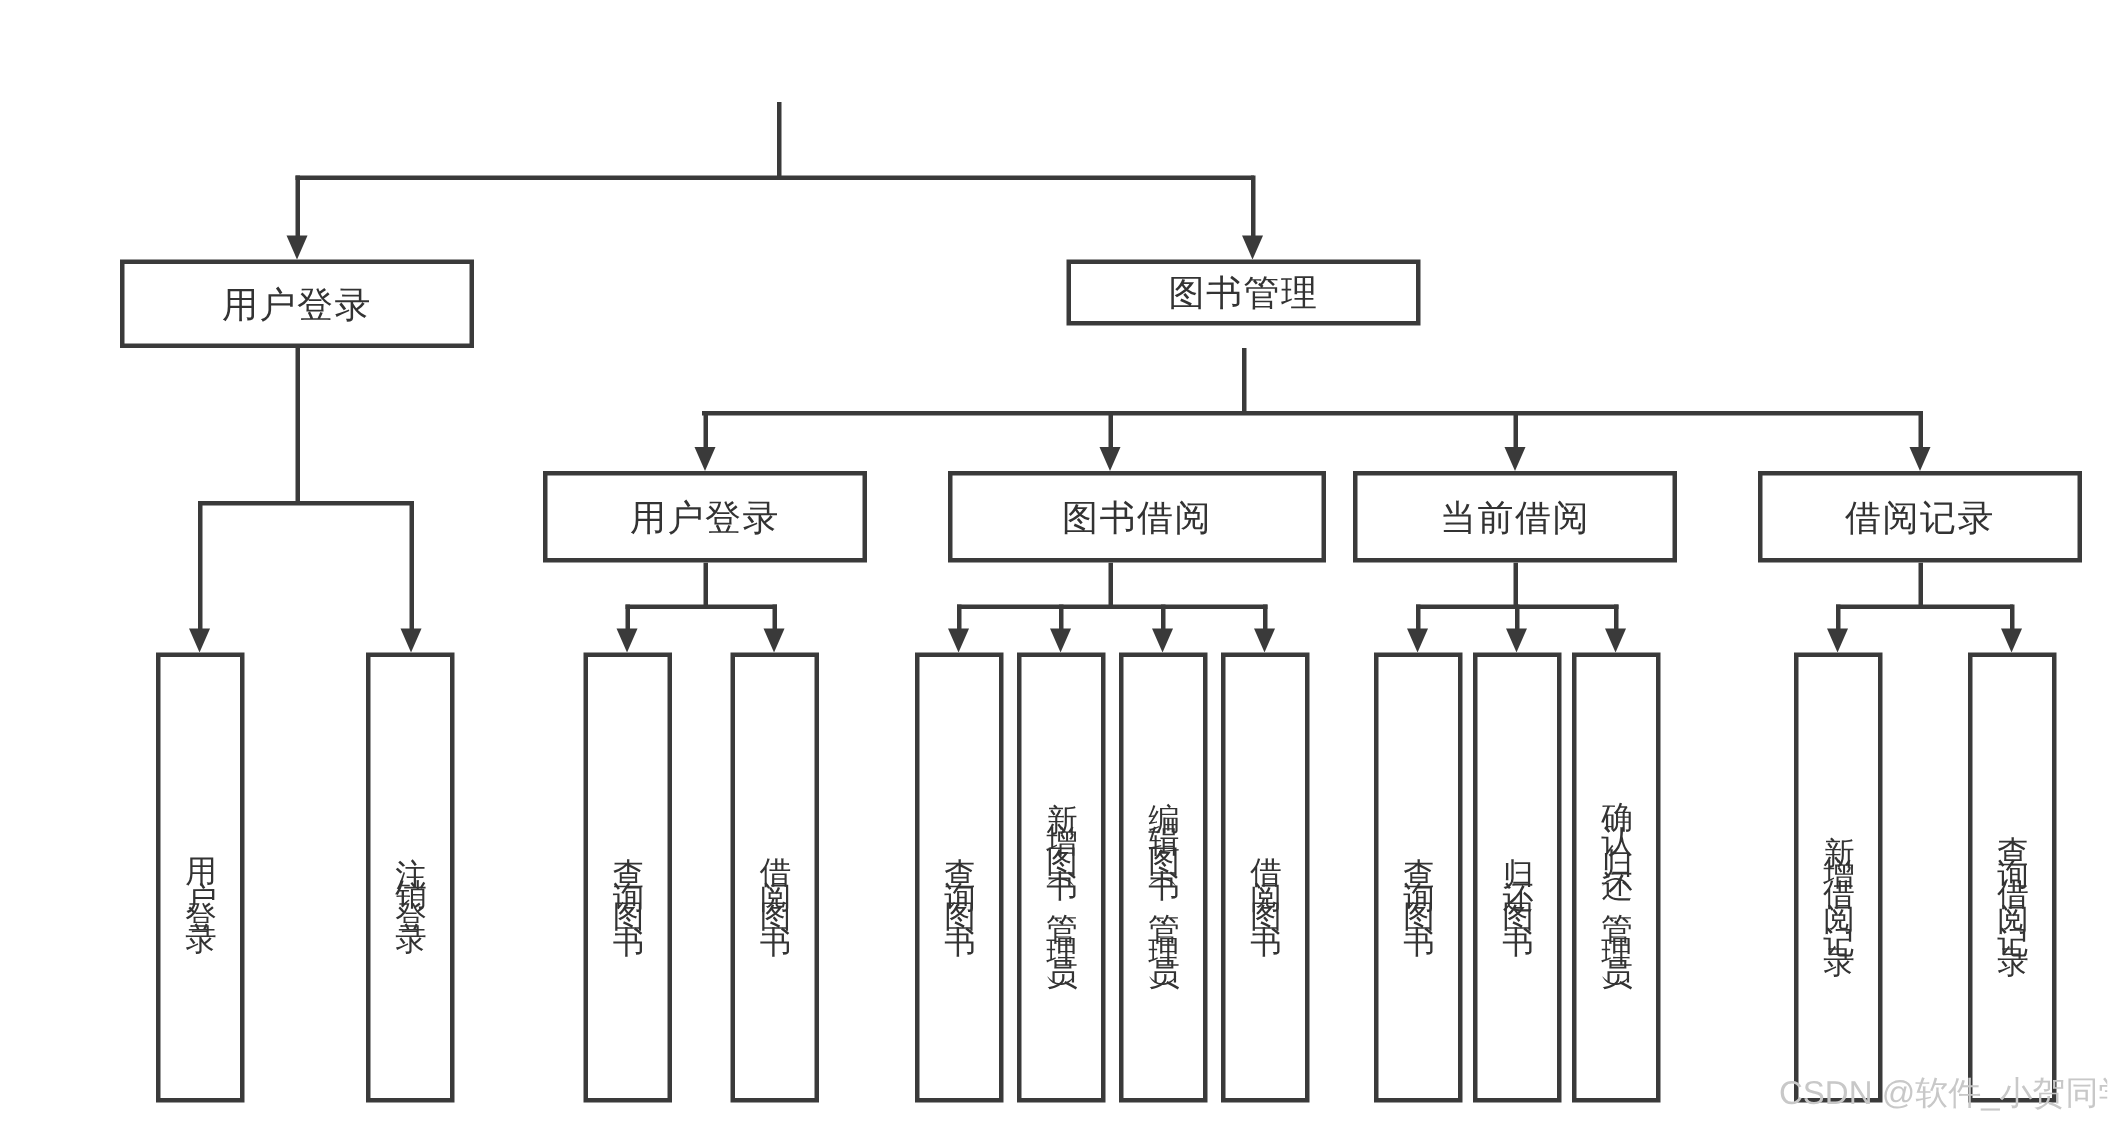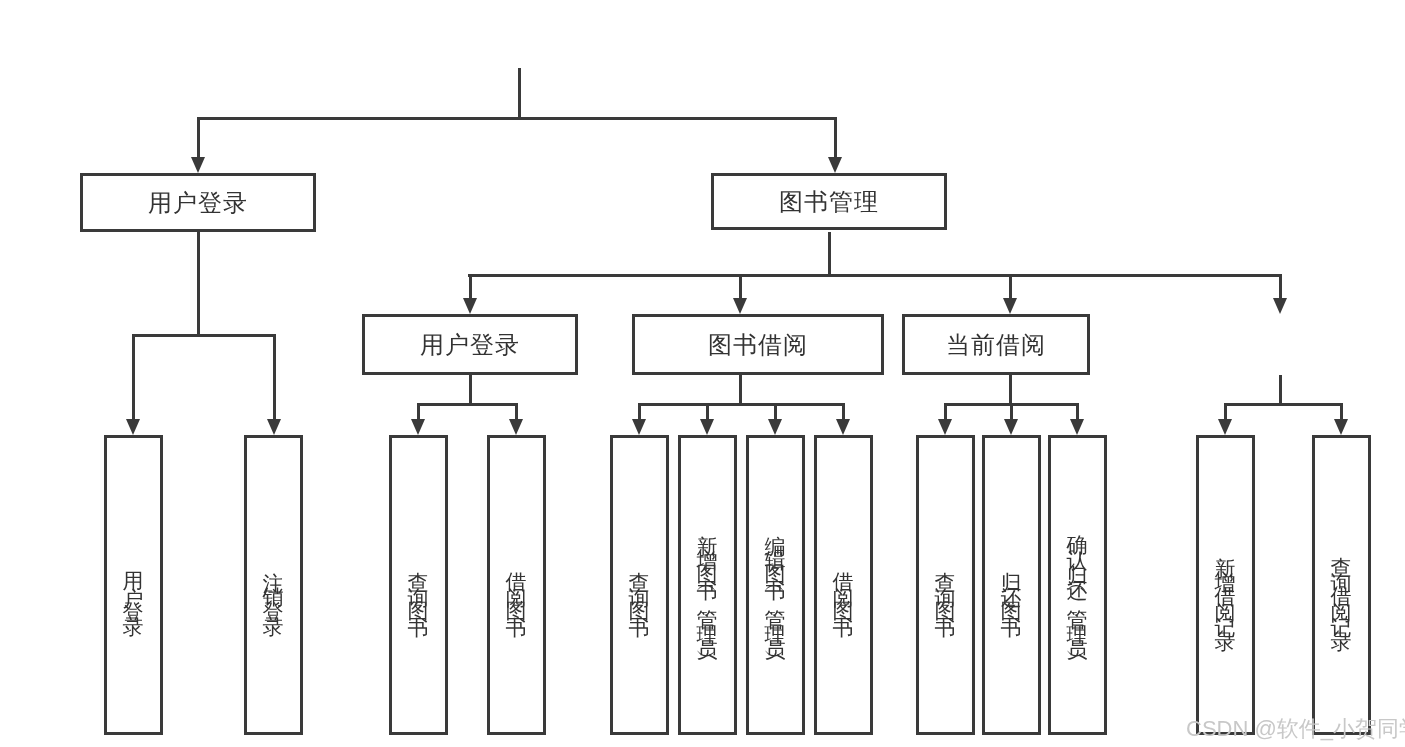--- a/index.html
+++ b/index.html
@@ -40,32 +40,35 @@
 </style>
 </head>
 <body>
 
 <div class="stage">
 
 
   <div class="box" style="left:80px;top:173px;width:236px;height:59px">
     <span>用户登录</span>
   </div>
-  <div class="box" style="left:711px;top:173px;width:236px;height:57px">
+  <div class="box" style="left:711px;top:173px;width:236px;height:44px">
     <span>图书管理</span>
   </div>
 
   <div class="box" style="left:362px;top:314px;width:216px;height:61px">
     <span>用户登录</span>
   </div>
   <div class="box" style="left:632px;top:314px;width:252px;height:61px">
     <span>图书借阅</span>
   </div>
-  <div class="box" style="left:902px;top:314px;width:188px;height:61px">
+  <div class="box" style="left:902px;top:314px;width:216px;height:61px">
     <span>当前借阅</span>
+  </div>
+  <div class="box" style="left:1172px;top:314px;width:216px;height:61px">
+    <span>借阅记录</span>
   </div>
 
   <div class="vbox" style="left:104px">
     <span class="vtext">用户登录</span>
   </div>
   <div class="vbox" style="left:244px">
     <span class="vtext">注销登录</span>
   </div>
   <div class="vbox" style="left:389px">
     <span class="vtext">查询图书</span>

